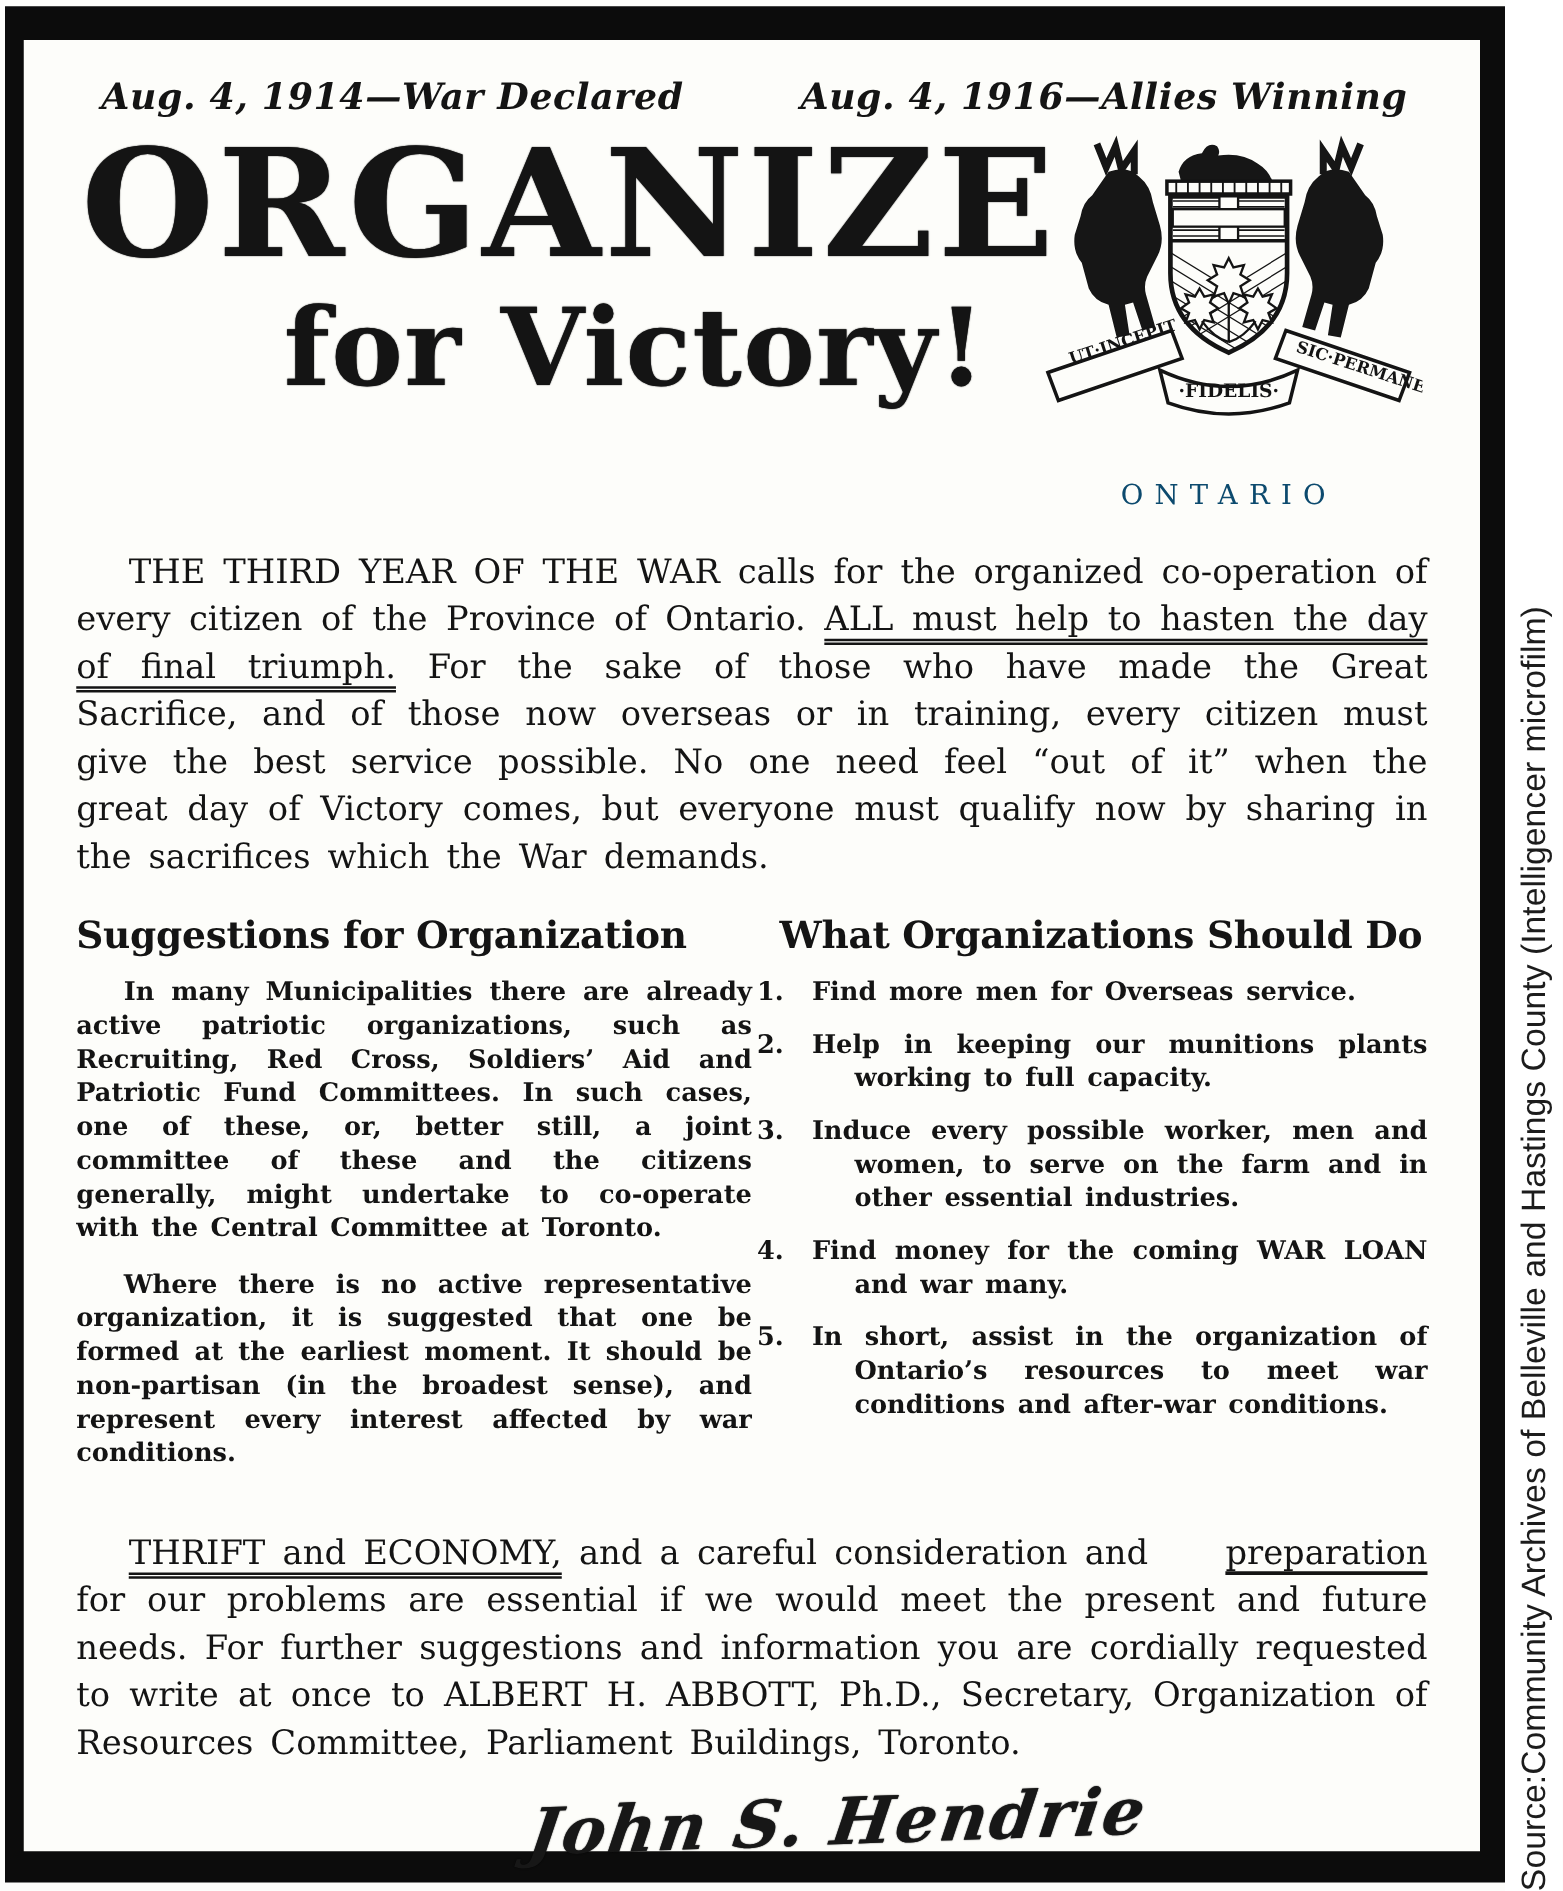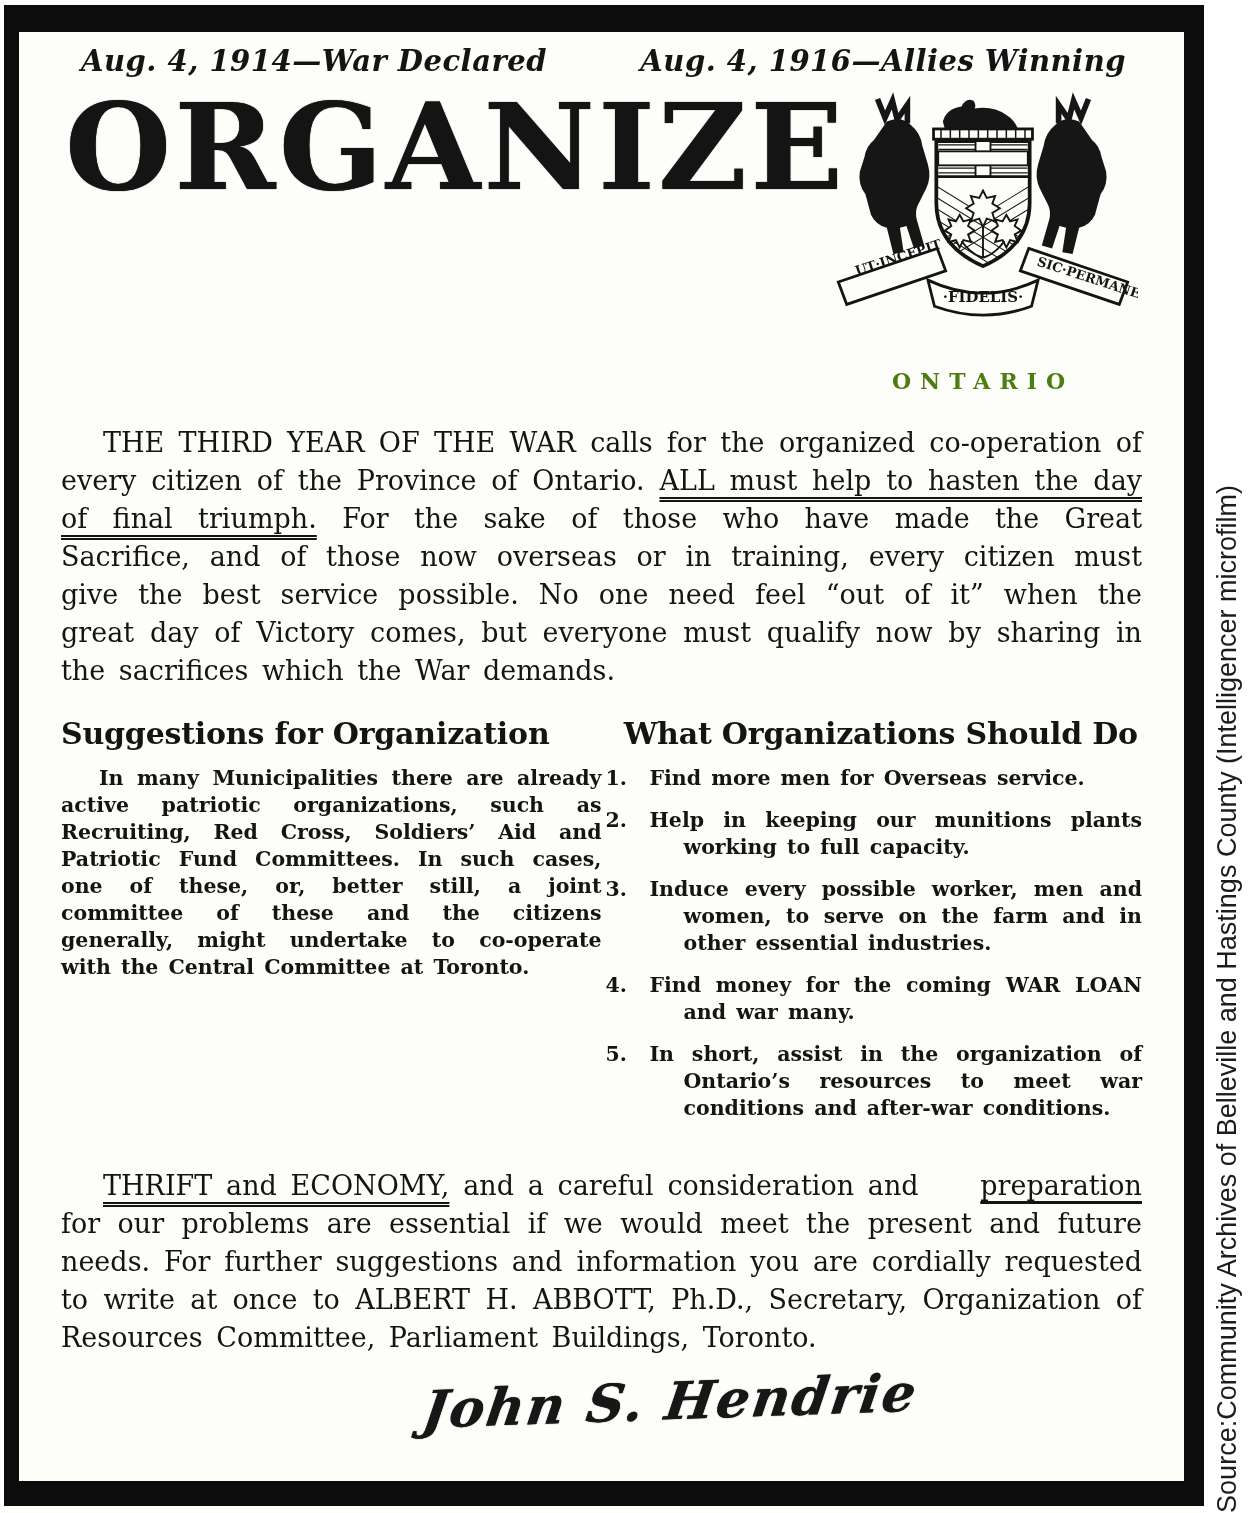--- a/index.html
+++ b/index.html
@@ -13,21 +13,21 @@
   .page{position:relative;width:1250px;height:1513px;background:#fdfdfb;}
 
   
   .poster{
     position:absolute;left:4px;top:5px;
     width:1200px;height:1501px;
     box-sizing:border-box;
     border-style:solid;border-color:#0c0c0c;
     border-width:27px 20px 25px 15px;
     background:#fdfdfa;
-    padding:0 40px;
+    padding:16px 40px;
   }
 
   
   .dateline{
     display:flex;justify-content:space-between;
     margin-top:12px;padding:0 18px 0 22px;
     font-style:italic;font-weight:700;font-size:29px;
     letter-spacing:.5px;
   }
 
@@ -43,22 +43,22 @@
   .title-sub{
     font-weight:700;font-size:86px;line-height:1;
     margin:8px 0 0 168px;letter-spacing:1px;
     text-shadow:0 0 1px #000;
   }
 
   
   .crest{width:322px;flex:0 0 322px;text-align:center;margin-top:2px;}
   .crest svg{display:block;margin:0 auto;}
   .crest-caption{
-    font-weight:700;font-size:22px;letter-spacing:9px;
-    margin-top:2px;color:#4d7c0f;
+    font-weight:400;font-size:22px;letter-spacing:9px;
+    margin-top:2px;color:#0c4a6e;
   }
   .svg-motto{font-family:"DejaVu Serif",serif;font-weight:700;fill:#141414;}
 
   
   .intro{
     margin:30px 2px 0 2px;
     font-size:27px;line-height:38px;
     text-align:justify;text-indent:42px;
     word-spacing:5px;
   }
@@ -132,20 +132,21 @@
   <div class="poster">
 
     <div class="dateline">
       <span>Aug. 4, 1914—War Declared</span>
       <span>Aug. 4, 1916—Allies Winning</span>
     </div>
 
     <div class="masthead">
       <div class="titles">
         <div class="title-main">ORGANIZE</div>
+        <div class="title-sub">for Victory!</div>
       </div>
 
       <div class="crest">
         <svg viewBox="0 0 330 300" width="310" height="280" aria-hidden="true">
 
           <path d="M122,38 q4,-14 20,-16 q5,-10 13,-6 q3,4 1,8 q20,-3 34,7 q10,6 13,17 l-10,2 2,9 -10,-4 -4,10 -8,-8 -10,3 -2,8 -8,-8 -14,1 -2,8 -9,-8 z" fill="#161616"></path>
           <rect x="112" y="46" width="106" height="11" fill="#fdfdfa" stroke="#141414" stroke-width="3"></rect>
           <g stroke="#141414" stroke-width="1.6">
             <line x1="120" y1="46" x2="120" y2="57"></line>
               <line x1="130" y1="46" x2="130" y2="57"></line>
@@ -222,20 +223,21 @@
     </div>
 
     <p class="intro"><span>THE THIRD YEAR OF THE WAR</span><span> calls for the organized co-operation of every citizen of the Province of Ontario.  </span><span class="u-double">ALL must help to hasten the day of final triumph.</span><span>  For the sake of those who have made the Great Sacrifice, and of those now overseas or in training, every citizen must give the best service possible.  No one need feel “out of it” when the great day of Victory comes, but everyone must qualify now by sharing in the sacrifices which the War demands.</span></p>
 
     <div class="columns">
 
       <div class="col-left">
         <h2 class="col-heading">Suggestions for Organization</h2>
         <div class="col-body">
           <p>In many Municipalities there are already active patriotic organizations, such as Recruiting, Red Cross, Soldiers’ Aid and Patriotic Fund Committees.  In such cases, one of these, or, better still, a joint committee of these and the citizens generally, might undertake to co-operate with the Central Committee at Toronto.</p>
+          <p>Where there is no active representative organization, it is suggested that one be formed at the earliest moment.  It should be non-partisan (in the broadest sense), and represent every interest affected by war conditions.</p>
         </div>
       </div>
 
       <div class="col-right">
         <h2 class="col-heading">What Organizations Should Do</h2>
         <div class="rlist">
           <div class="rlist-item">
             <span class="rlist-num">1.</span>
             <div class="rlist-text">Find more men for Overseas service.</div>
           </div>

